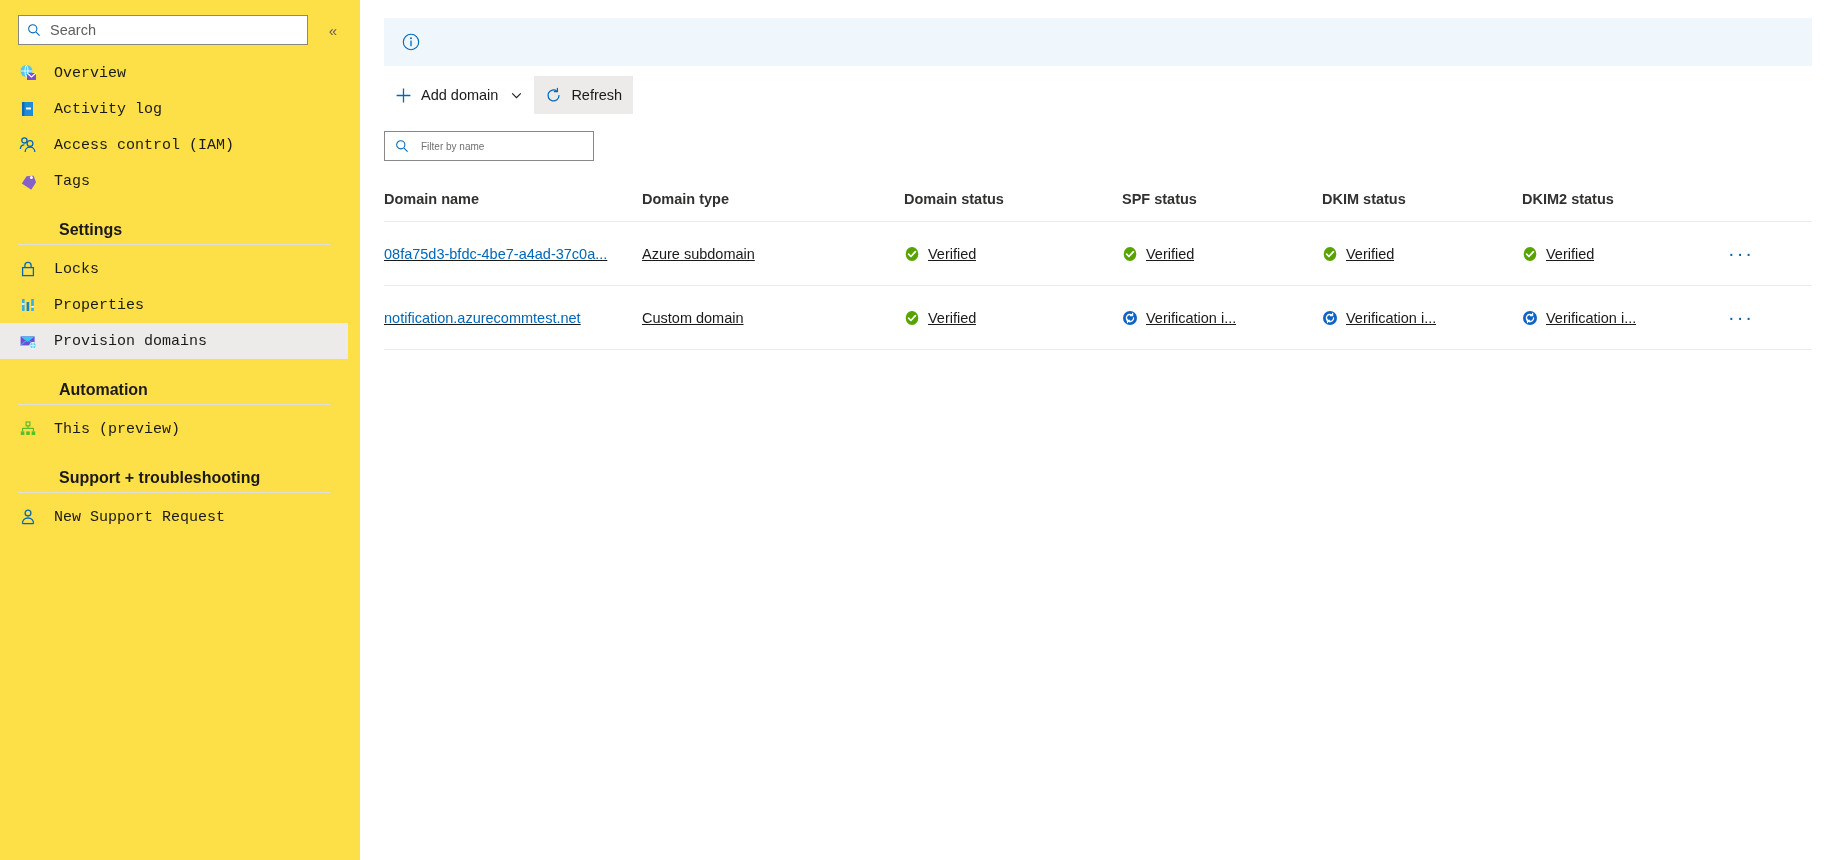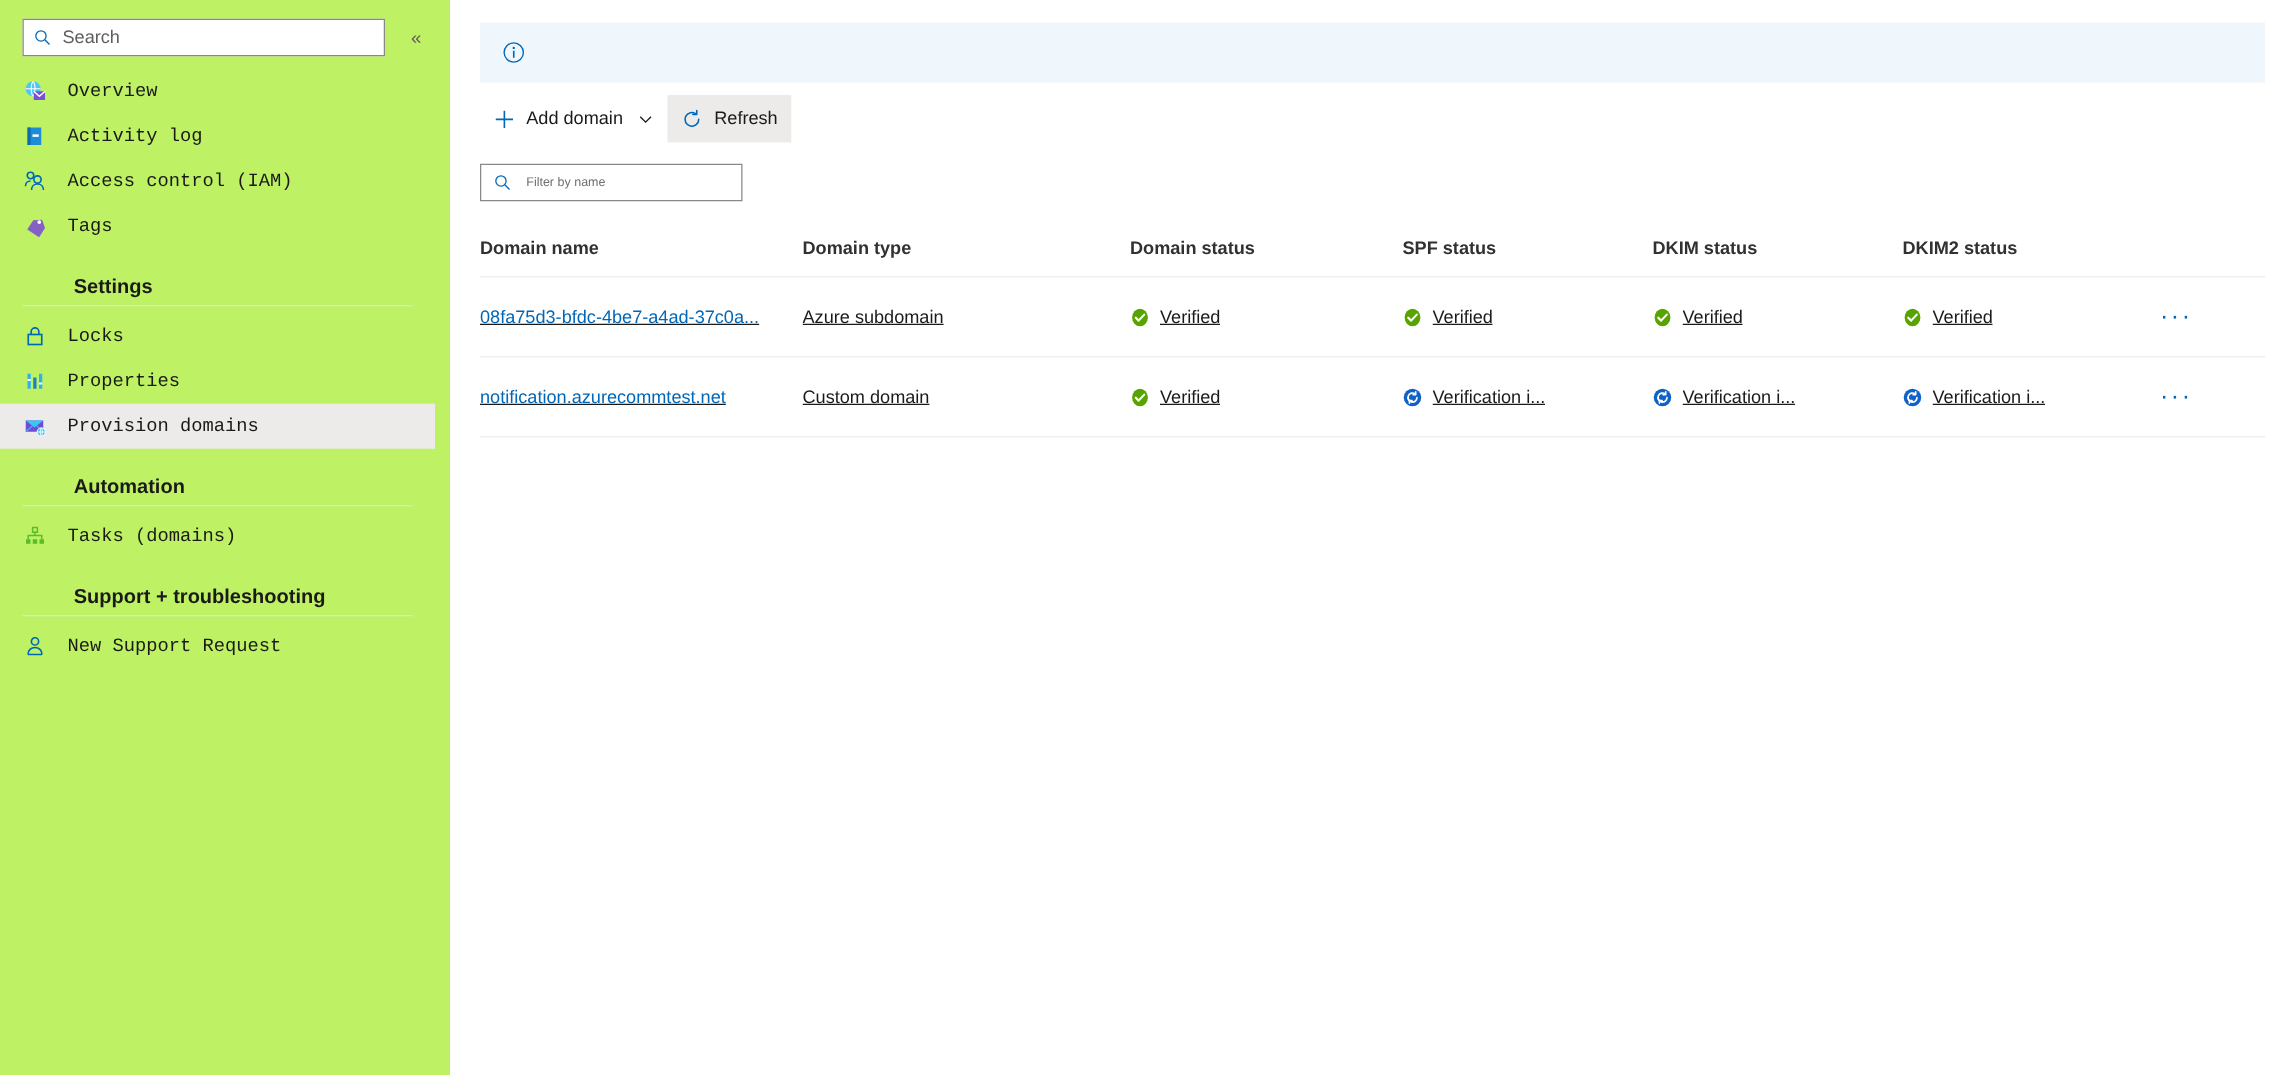--- a/index.html
+++ b/index.html
@@ -12,21 +12,21 @@
     color: #1b1a19;
     overflow: hidden;
   }
   .app { display: flex; width: 1836px; height: 860px; background:#fff; }
 
   
   .sidebar {
     width: 360px;
     min-width: 360px;
     height: 860px;
-    background: #bef264;
+    background: #fde047;
     padding: 0;
     position: relative;
   }
   .search-row {
     display: flex; align-items: center;
     padding: 15px 0 0 18px;
     gap: 8px;
   }
   .search-box {
     width: 290px; height: 30px;
@@ -309,21 +309,21 @@
       <div class="nav-item">
         <span class="ico">
           <svg viewBox="0 0 20 20" width="20" height="20">
             <rect x="8.1" y="3" width="3.8" height="3.8" fill="none" stroke="#5bbd2a" stroke-width="1.2"></rect>
             <path d="M10 6.8v2.6M4.6 12.4v-3h10.8v3" fill="none" stroke="#5bbd2a" stroke-width="1.2"></path>
             <rect x="2.8" y="12.4" width="3.6" height="3.6" fill="#5bbd2a"></rect>
             <rect x="8.2" y="12.4" width="3.6" height="3.6" fill="#5bbd2a"></rect>
             <rect x="13.6" y="12.4" width="3.6" height="3.6" fill="#5bbd2a"></rect>
           </svg>
         </span>
-        <span class="nav-label">Tasks (domains)</span>
+        <span class="nav-label">This (preview)</span>
       </div>
 
       <div class="group-head">Support + troubleshooting</div>
       <div class="group-rule"></div>
 
       <div class="nav-item">
         <span class="ico">
           <svg viewBox="0 0 20 20" width="20" height="20">
             <circle cx="10" cy="6.1" r="2.9" fill="none" stroke="#0067b8" stroke-width="1.3"></circle>
             <path d="M4.4 16.6c0-3.4 2.5-5.6 5.6-5.6s5.6 2.2 5.6 5.6" fill="none" stroke="#0067b8" stroke-width="1.3"></path>

